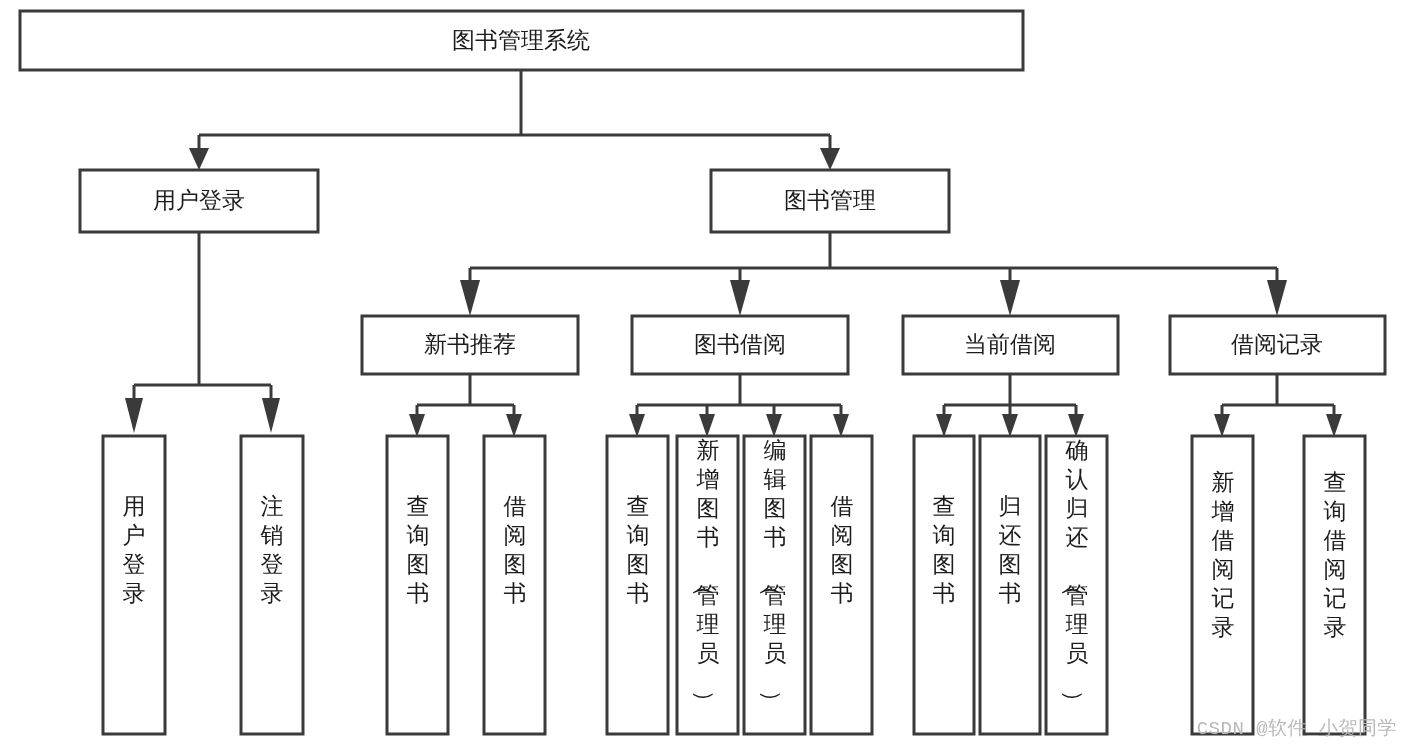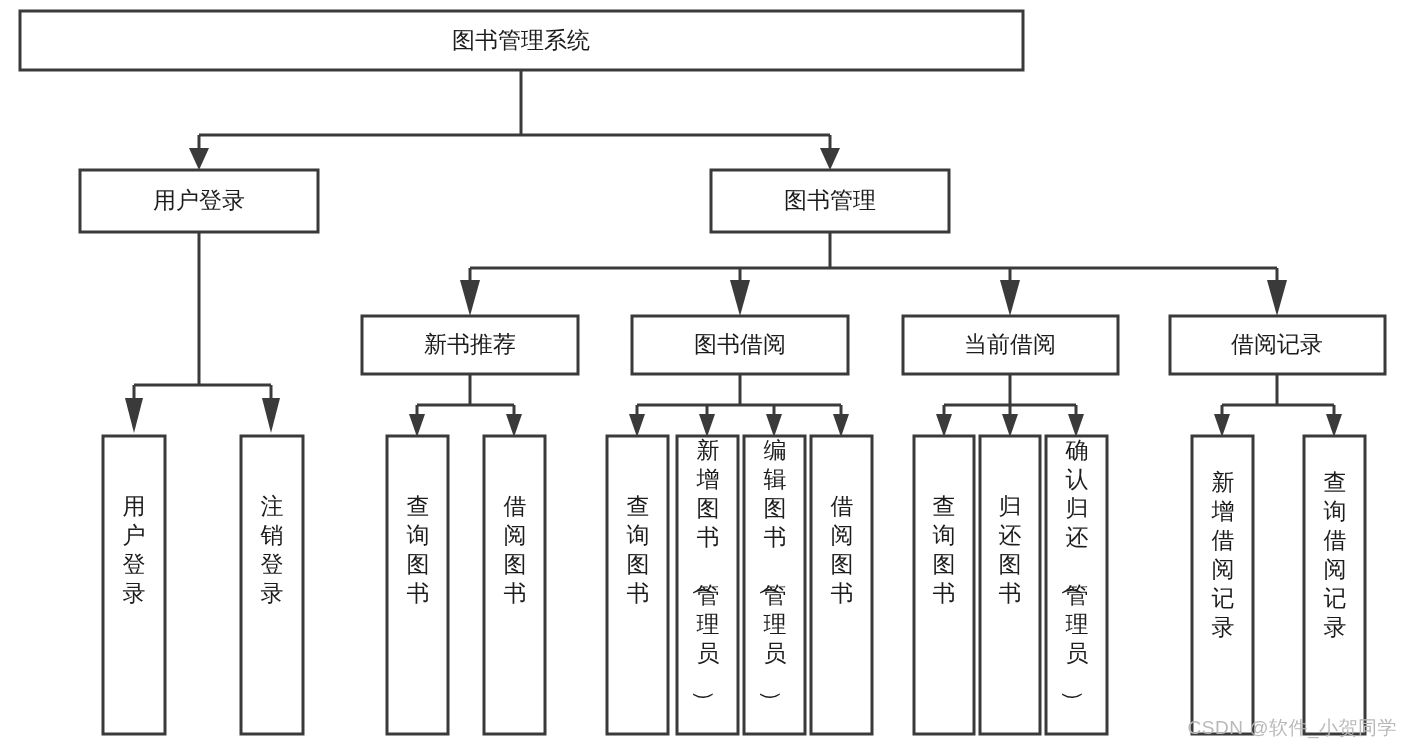--- a/index.html
+++ b/index.html
@@ -54,21 +54,21 @@
     font-family: "Liberation Sans", "DejaVu Sans", sans-serif;
     font-size: 23px;
     fill: #1c1c1c;
     text-anchor: middle;
     white-space: pre;
   }
   .watermark {
     position: absolute;
     right: 8px;
     bottom: 6px;
-    font-family: Liberation Sans, sans-serif;
+    font-family: Liberation Mono, monospace;
     font-size: 19px;
     color: #b9b9b9;
     letter-spacing: 0.5px;
     user-select: none;
     pointer-events: none;
   }
 </style>
 </head>
 <body>
 

